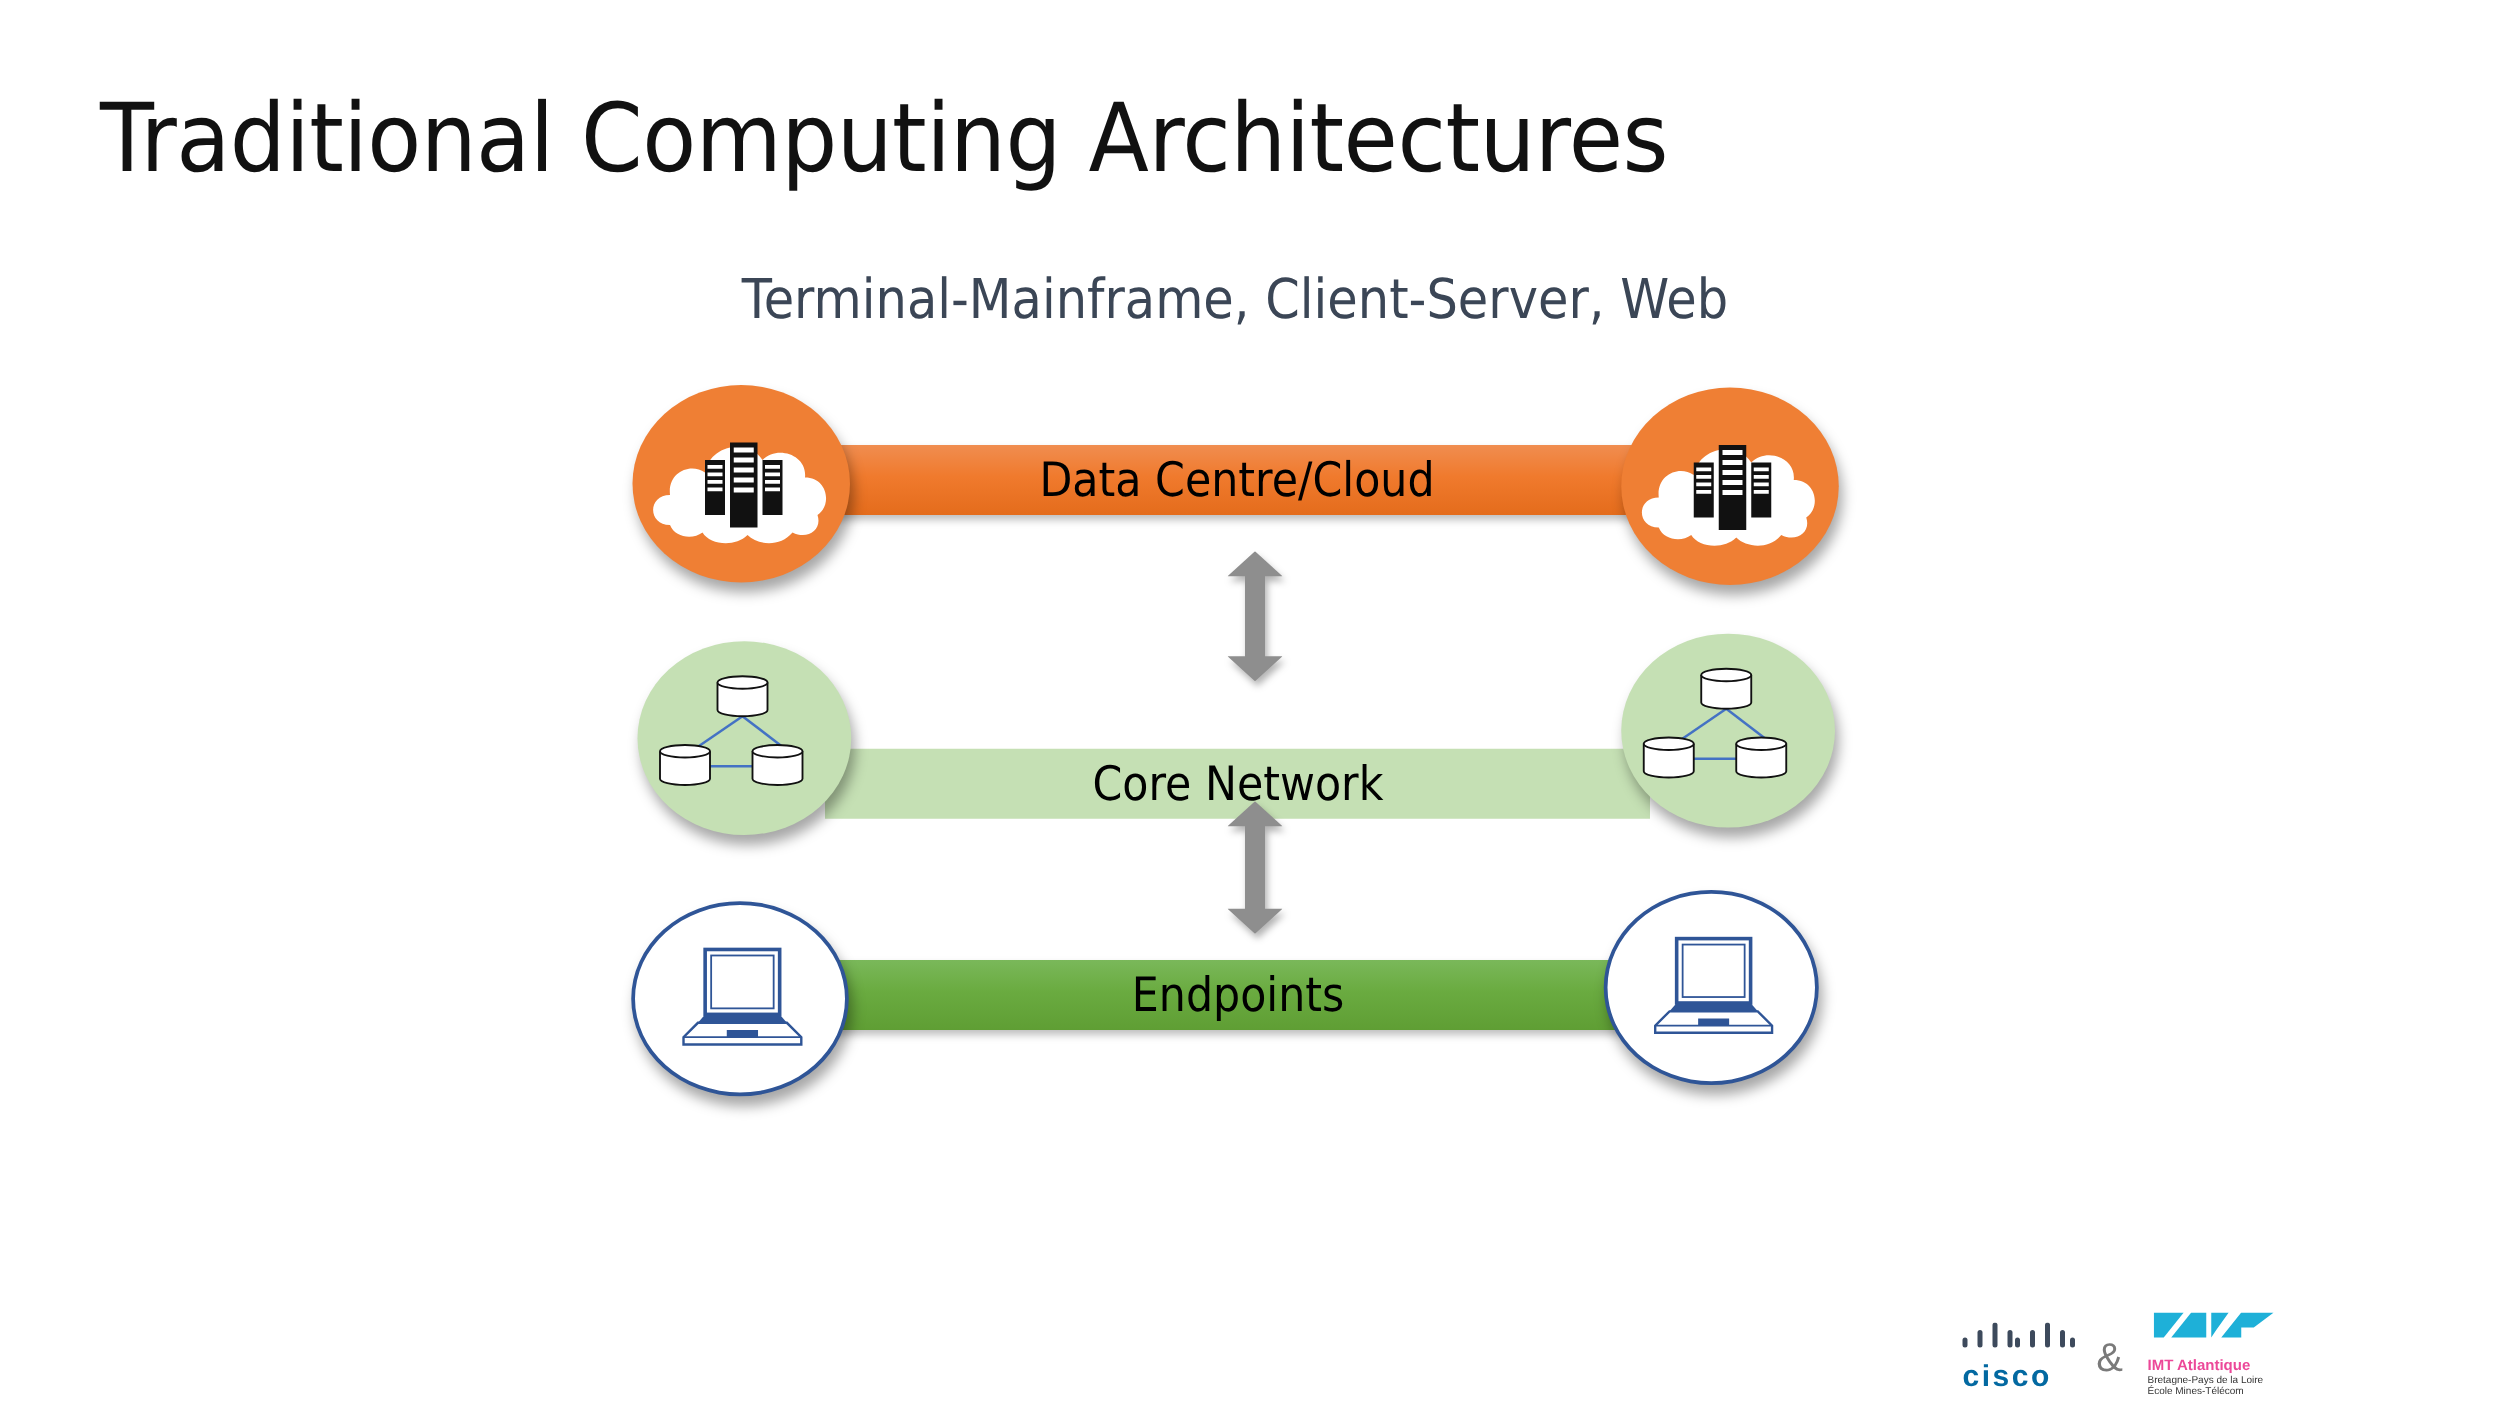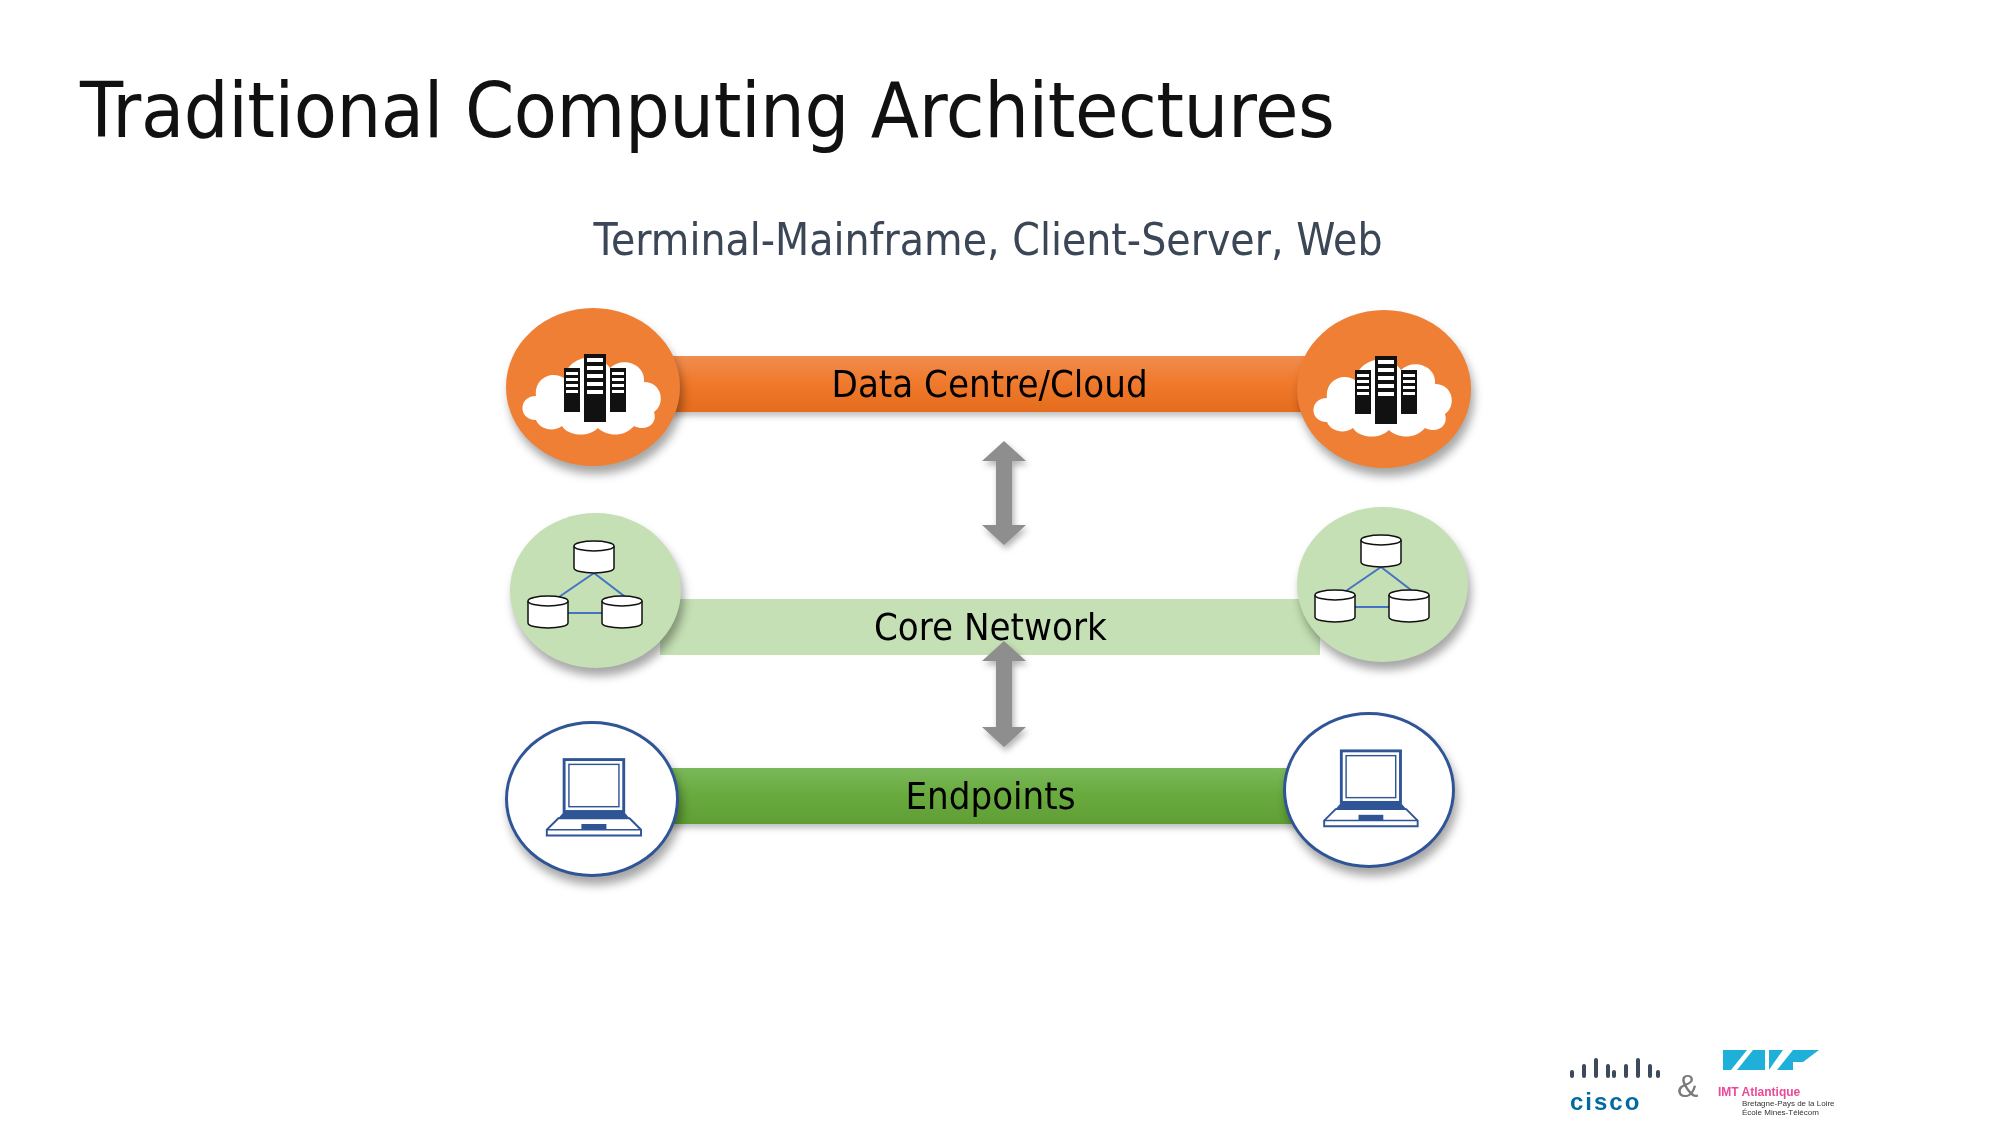--- a/index.html
+++ b/index.html
@@ -22,21 +22,21 @@
   .node svg { position:absolute; left:0; top:0; width:100%; height:100%; }
   .n-orange { background:#ef7f34; }
   .n-green { background:#c5e0b4; }
   .n-white { background:#ffffff; border:3px solid #2f5597; box-sizing:border-box; }
   .arrow { position:absolute; width:44px; }
   .arrow svg { width:100%; height:100%; filter:drop-shadow(2px 4px 3px rgba(0,0,0,0.3)); }
   .amp { position:absolute; left:1677px; top:1068px; font-size:32px; color:#7a7a7a; }
   .cisco-word { position:absolute; left:1570px; top:1088px; font-size:24px; font-weight:bold;
                 color:#0369a1; letter-spacing:2px; }
   .imt-title { position:absolute; left:1718px; top:1085px; font-size:12px; font-weight:bold; color:#ec4899; }
-  .imt-sub { position:absolute; left:1718px; top:1099px; font-size:8px; color:#333; line-height:9px;margin-left:24px; }
+  .imt-sub { position:absolute; left:1718px; top:1099px; font-size:8px; color:#333; line-height:9px; }
 </style>
 </head>
 <body>
 
 <h1 class="title">Traditional Computing Architectures</h1>
 <div class="subtitle">Terminal-Mainframe, Client-Server, Web</div>
 
 <div class="bar bar-dc">
   <span>Data Centre/Cloud</span>
 </div>

